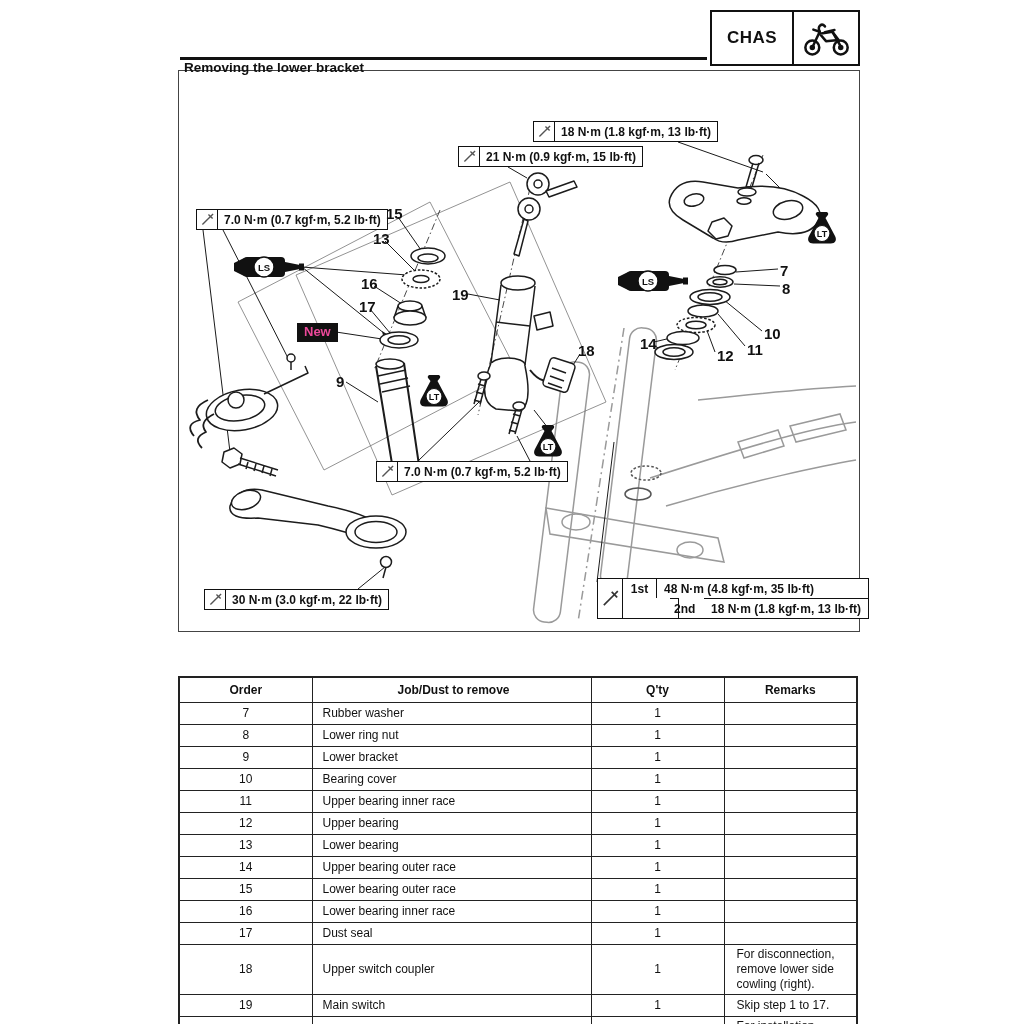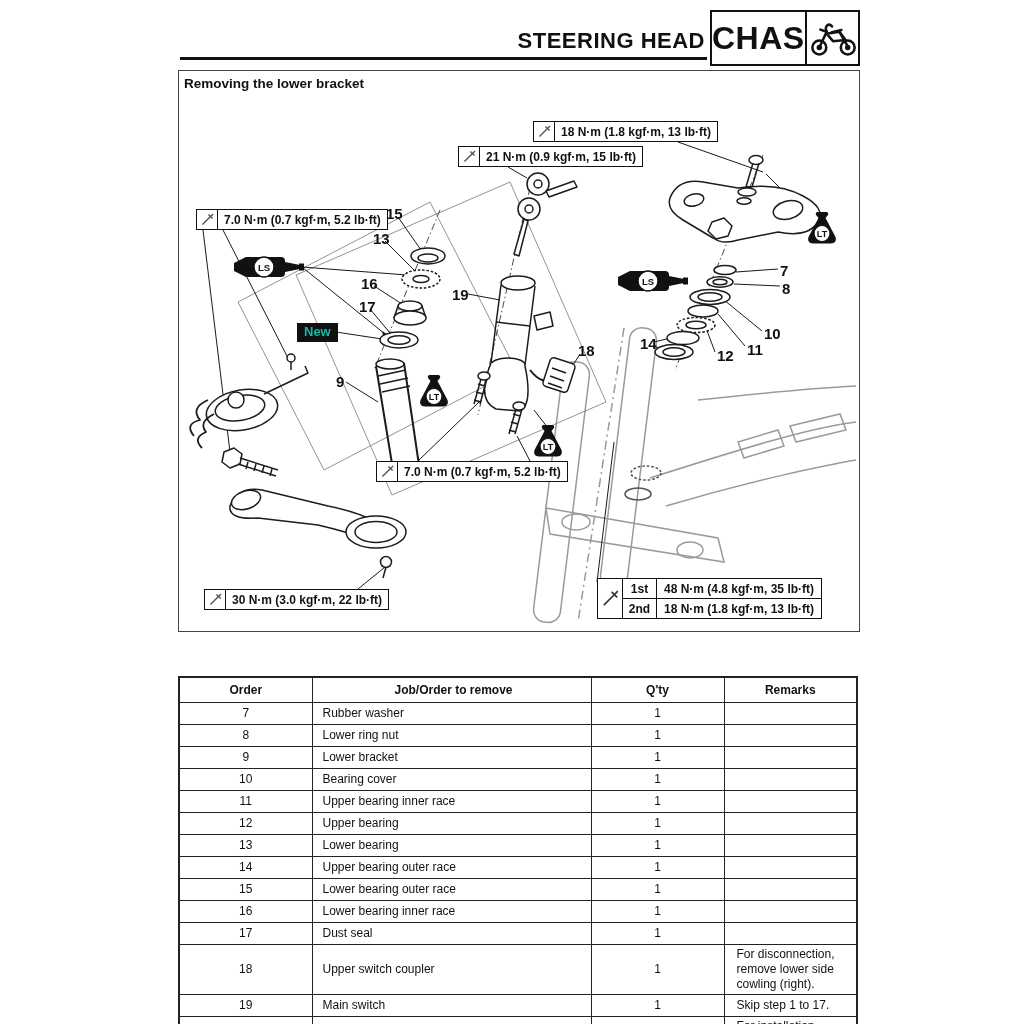--- a/index.html
+++ b/index.html
@@ -5,40 +5,40 @@
   html,body{margin:0;padding:0;background:#fff;}
   .page{position:relative;width:1024px;height:1024px;background:#fff;overflow:hidden;
         font-family:"Liberation Sans","DejaVu Sans",sans-serif;color:#111;}
   
   .hdr-title{position:absolute;left:178px;top:28px;width:527px;text-align:right;
              font-size:22px;font-weight:bold;letter-spacing:.5px;}
   .hdr-rule{position:absolute;left:180px;top:57px;width:527px;height:3px;background:#111;}
   .chas-box{position:absolute;left:710px;top:10px;width:146px;height:52px;
             border:2.5px solid #111;display:flex;background:#fff;}
   .chas-text{flex:1;display:flex;align-items:center;justify-content:center;
-             font-size:32px;font-weight:bold;letter-spacing:.5px;}
+             font-size:17px;font-weight:bold;letter-spacing:.5px;}
   .chas-icon{width:64px;border-left:2.5px solid #111;display:flex;align-items:center;justify-content:center;}
   
   .fig-box{position:absolute;left:178px;top:70px;width:680px;height:560px;
            border:1.6px solid #444;background:#fff;}
-  .fig-title{position:absolute;left:184px;top:76px;font-size:13.5px;font-weight:bold;}
+  .fig-title{position:absolute;left:184px;top:60px;font-size:13.5px;font-weight:bold;}
   .fig-art{position:absolute;left:178px;top:70px;width:680px;height:560px;pointer-events:none;}
   .callout{position:absolute;display:flex;align-items:stretch;border:1.8px solid #111;
            background:#fff;font-weight:bold;font-size:12px;white-space:nowrap;line-height:1;}
   .callout .wcell{width:20px;border-right:1.8px solid #111;display:flex;align-items:center;justify-content:center;}
   .callout .tcell{padding:4px 6px 3px 6px;}
   .seq-box{position:absolute;display:flex;border:1.8px solid #111;background:#fff;
            font-weight:bold;font-size:12px;line-height:1;justify-content:center;}
   .seq-wrench{width:24px;border-right:1.8px solid #111;display:flex;align-items:center;justify-content:center;}
   .seq-grid{display:grid;grid-template-columns:34px auto;}
   .seq-step{padding:4px 4px 3px 4px;border-right:1.5px solid #111;text-align:center;}
   .seq-val{padding:4px 7px 3px 7px;white-space:nowrap;}
-  .seq-grid .r2{border-top:1.5px solid #111;}
+  .seq-grid .r2{border-top:1.5px solid #111;margin-left:47px;}
   .part-num{position:absolute;font-size:15px;font-weight:bold;}
-  .new-badge{position:absolute;background:#111;color:#14b8a6;font-weight:bold;font-size:13px;
+  .new-badge{position:absolute;background:#111;color:#ec4899;font-weight:bold;font-size:13px;
              padding:1px 7px 2px 7px;line-height:1.2;}
   
   .footnote{position:absolute;left:181px;top:638px;width:678px;font-size:12.4px;font-weight:bold;
             line-height:1.24;padding-left:11px;text-indent:-11px;}
   
   .parts-table{position:absolute;left:178px;top:676px;width:680px;border-collapse:collapse;
                font-size:12px;table-layout:fixed;}
   .parts-table th,.parts-table td{border:1.4px solid #222;padding:2px 6px;line-height:1.25;
                overflow:hidden;background:#fff;}
   .parts-table{border:2px solid #222;}
@@ -48,21 +48,20 @@
   .parts-table td.c1,.parts-table th.h1{width:262px;text-align:left;padding-left:10px;}
   .parts-table th.h1{text-align:center;}
   .parts-table td.c2{width:56px;text-align:center;}
   .parts-table td.c3{text-align:left;padding-left:12px;}
 </style>
 </head>
 <body>
 
 <div class="page">
 
-  <div class="hdr-title">STEERING HEAD</div>
   <div class="hdr-rule"></div>
   <div class="chas-box">
     <div class="chas-text">CHAS</div>
     <div class="chas-icon">
       <svg width="52" height="40" viewBox="0 0 48 38" fill="none" stroke="#111" stroke-width="2.4" stroke-linecap="round" stroke-linejoin="round">
         <circle cx="11" cy="28" r="6.6"></circle>
           <circle cx="11" cy="28" r="1.4" fill="#111"></circle>
         <circle cx="38" cy="28" r="6.6"></circle>
           <circle cx="38" cy="28" r="1.4" fill="#111"></circle>
         <path d="M11 28 L18 13"></path>
@@ -326,21 +325,21 @@
   <div class="part-num" style="left:717px;top:347px;">12</div>
   <div class="part-num" style="left:640px;top:335px;">14</div>
 
   <div class="new-badge" style="left:297px;top:323px;">New</div>
 
 
   <table class="parts-table">
     <thead>
       <tr>
         <th class="h0">Order</th>
-        <th class="h1">Job/Order to remove</th>
+        <th class="h1">Job/Dust to remove</th>
         <th class="h2">Q'ty</th>
         <th class="h3">Remarks</th>
       </tr>
     </thead>
     <tbody>
         <tr>
           <td class="c0">7</td>
           <td class="c1">Rubber washer</td>
           <td class="c2">1</td>
           <td class="c3"></td>

